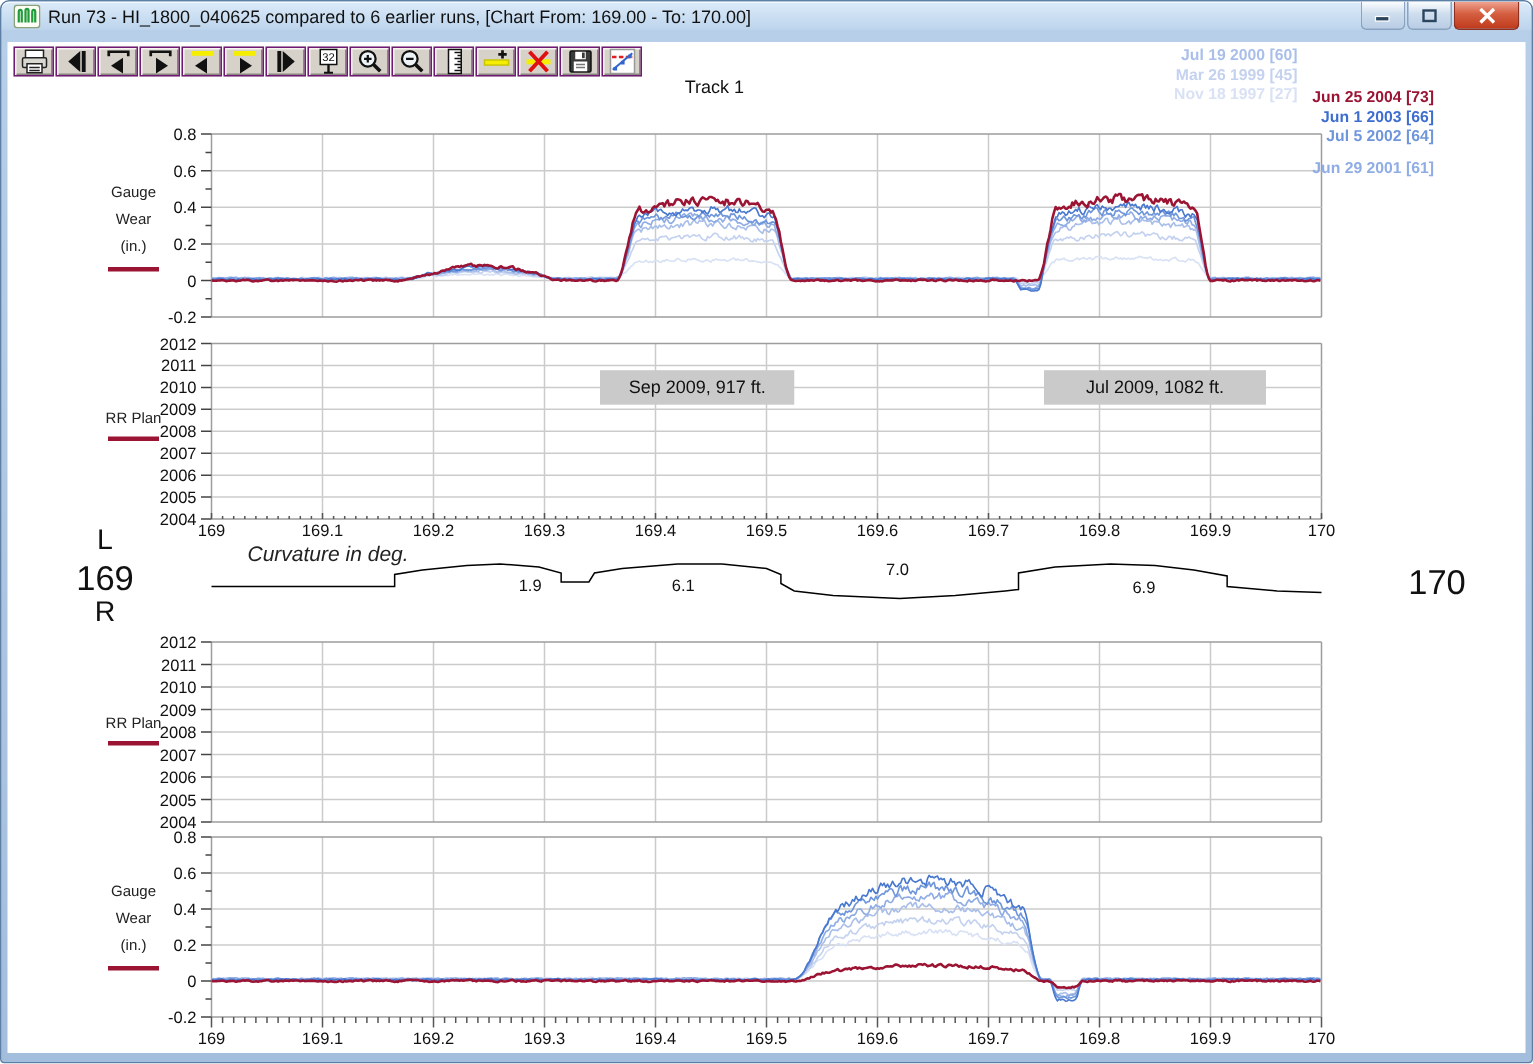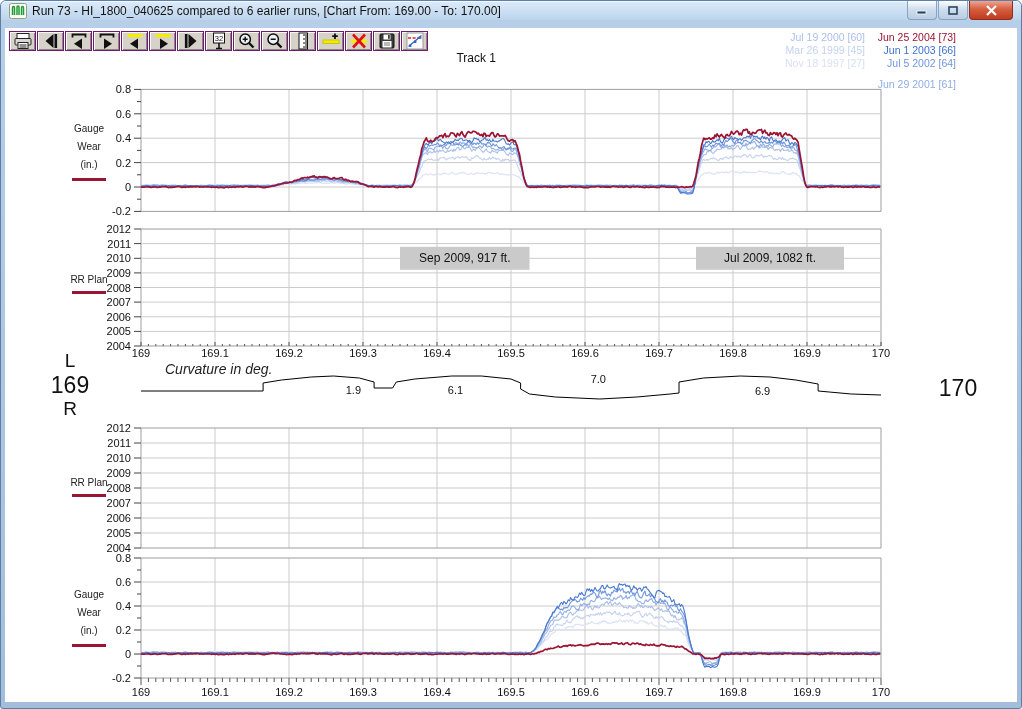--- a/index.html
+++ b/index.html
@@ -15,21 +15,21 @@
            background:linear-gradient(#fdfeff,#cfdeee 45%,#b9cde4);box-sizing:border-box;}
   .win-btn.close{width:44px;background:linear-gradient(#f0a492,#d55f41 45%,#c03a1d);border-color:#8e3020;}
   .client{position:absolute;left:4px;top:27px;right:4px;bottom:6px;background:#fff;overflow:hidden;}
   .toolbar{position:absolute;left:4px;top:3px;display:flex;z-index:6;}
   .tb{width:27px;height:20px;margin-right:1px;padding:0;border:1px solid #701a75;background:#d6d2ca;
       box-shadow:inset 1px 1px 0 #f7f5f0,inset -1px -1px 0 #8a877f;
       display:inline-flex;align-items:center;justify-content:center;cursor:default;}
   .tb svg{display:block;}
   .chart-title{position:absolute;left:291px;top:23px;width:200px;text-align:right;z-index:1;
                font-size:12px;color:#111;line-height:15px;}
-  .legend{position:absolute;top:3px;font-size:10.5px;font-weight:normal;line-height:13px;text-align:right;z-index:6;}
+  .legend{position:absolute;top:3px;font-size:10.5px;font-weight:bold;line-height:13px;text-align:right;z-index:6;}
   .legend-col-a{right:152px;} .legend-col-b{right:61px;}
   .legend div{white-space:nowrap;}
   .ylab{position:absolute;width:64px;text-align:center;font-size:10px;color:#222;line-height:18px;}
   .ylab .key{height:3px;background:#9c1433;width:34px;margin:4px auto 0;}
   .ylab.single{line-height:14px;}
   .ylab.single .key{margin-top:4px;}
   .rail-block{position:absolute;left:36px;top:322px;width:58px;text-align:center;color:#111;}
   .rail-block .rail{font-size:19px;line-height:22px;}
   .rail-block .mp{font-size:23px;line-height:26px;}
   .mp-right{position:absolute;left:928px;top:347px;width:50px;text-align:center;font-size:23px;color:#111;}
@@ -590,21 +590,21 @@
           </svg>
         </button>
       </div>
 
     <div class="legend legend-col-a" id="legend-a">
         <div style="color: rgb(169, 191, 233);">Jul 19 2000 [60]</div>
         <div style="color: rgb(196, 210, 240);">Mar 26 1999 [45]</div>
         <div style="color: rgb(217, 225, 245);">Nov 18 1997 [27]</div>
       </div>
     <div class="legend legend-col-b" id="legend-b">
-        <div style="color: rgb(156, 20, 51);">Jun 25 2004 [73]</div>
+        <div style="color: rgb(156, 20, 51); margin-top: 28px;">Jun 25 2004 [73]</div>
         <div style="color: rgb(61, 110, 207);">Jun 1 2003 [66]</div>
         <div style="color: rgb(111, 150, 219);">Jul 5 2002 [64]</div>
         <div style="color: rgb(143, 173, 228); margin-top: 8px;">Jun 29 2001 [61]</div>
       </div>
 
     <div class="ylab" style="left:52px;top:92px;">
       <div>Gauge</div>
       <div>Wear</div>
       <div>(in.)</div>
       <div class="key"></div>

